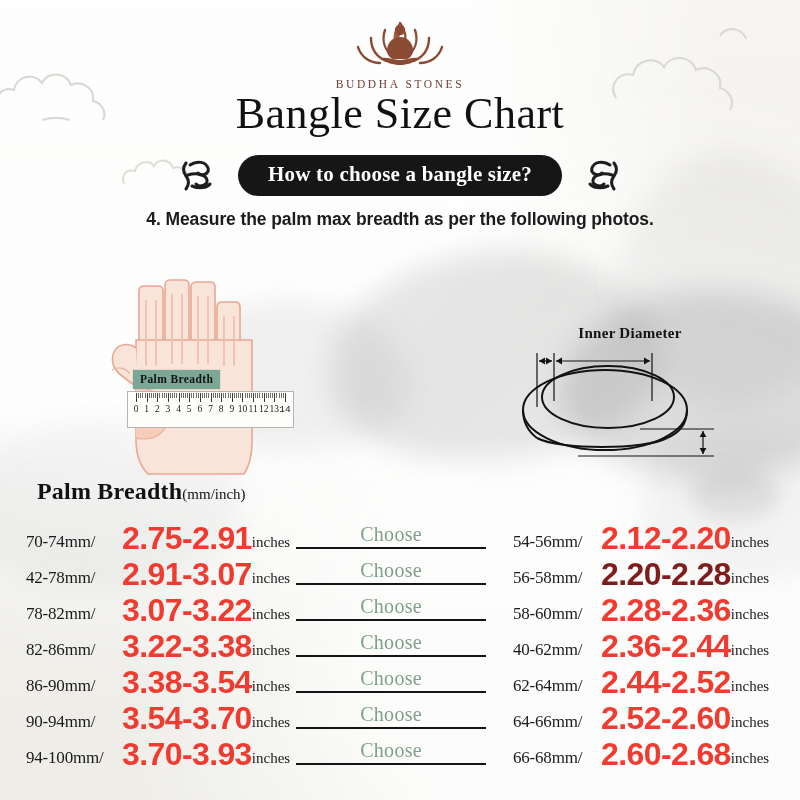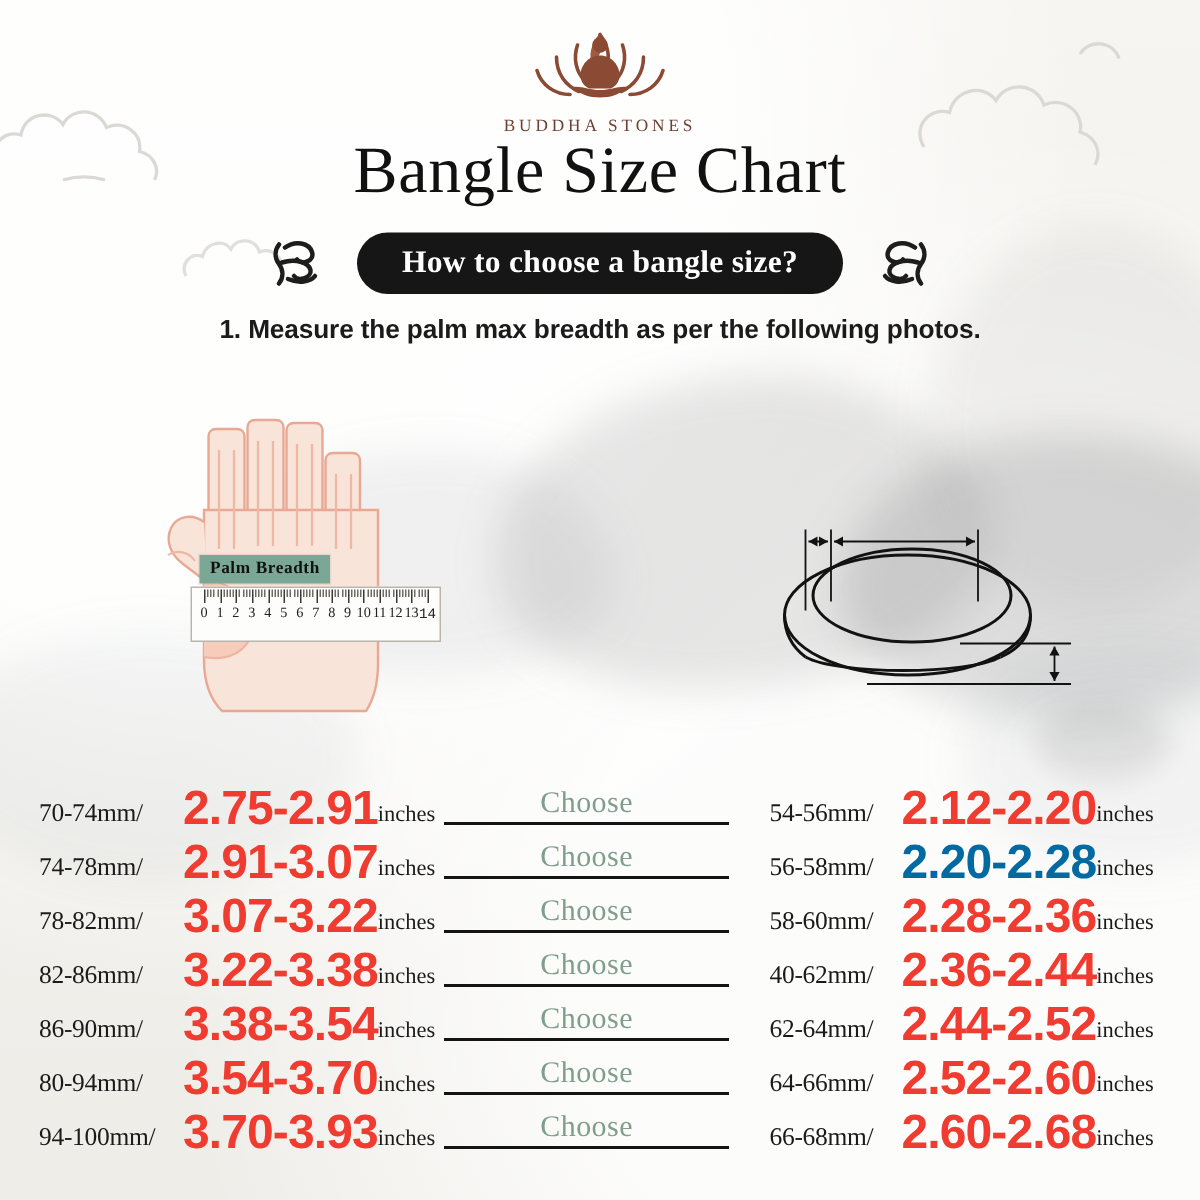--- a/index.html
+++ b/index.html
@@ -195,21 +195,21 @@
       <g fill="none" stroke="#1d1d1d" stroke-width="3" stroke-linecap="round" transform="translate(44,0) scale(-1,1)">
         <path d="M10 9c7-5 16-3 18 3s-7 9-10 5"></path>
         <path d="M8 19c9-3 18 0 19 5s-8 8-11 4"></path>
         <path d="M12 30c7 3 15 2 18-2"></path>
         <path d="M6 7c-3 4-3 9 0 13s3 9 0 13"></path>
       </g>
     </svg>
   </div>
 
   <div class="instructions">
-    <div class="instr-line">1. Measure the palm max breadth as per the following photos.</div>
+    <div class="instr-line">4. Measure the palm max breadth as per the following photos.</div>
   </div>
 
   <div class="hand-fig">
     <svg width="235" height="200" viewBox="0 0 235 200">
       <g stroke="#e8a893" stroke-width="1.6" fill="#f8e4d8">
         <path d="M44 8h14c3 0 5 2 5 5v84H39V13c0-3 2-5 5-5z"></path>
         <path d="M70 2h14c3 0 5 2 5 5v90H65V7c0-3 2-5 5-5z"></path>
         <path d="M96 4h14c3 0 5 2 5 5v88H91V9c0-3 2-5 5-5z"></path>
         <path d="M122 24h13c3 0 5 2 5 5v68h-23V29c0-3 2-5 5-5z"></path>
         <path d="M36 62v100c0 14 4 26 12 34h96c6-9 8-20 8-32V62z"></path>
@@ -309,20 +309,21 @@
         <div class="tick minor" style="left: 148.486px;"></div>
         <div class="tick minor" style="left: 150.614px;"></div>
         <div class="tick minor" style="left: 152.743px;"></div>
         <div class="tick minor" style="left: 154.871px;"></div>
         <div class="tick major" style="left: 157px;"></div>
         <div class="ruler-num" style="left: 157px; font-family: Liberation Mono, monospace;">14</div>
       </div>
   </div>
 
   <div class="bangle-fig">
+    <div class="inner-dia-label">Inner Diameter</div>
     <svg width="250" height="150" viewBox="0 0 250 150">
       <g fill="none" stroke="#121212" stroke-width="2">
         <ellipse cx="105" cy="85" rx="82" ry="40"></ellipse>
         <ellipse cx="108" cy="72" rx="66" ry="31"></ellipse>
         <path d="M23 85c0 14 6 22 14 28"></path>
         <path d="M187 85c0 14-8 23-20 28"></path>
         <path d="M37 113c22 12 108 12 130 0"></path>
       </g>
       <g stroke="#121212" stroke-width="1.2" fill="none">
         <path d="M37 28v54"></path>
@@ -336,33 +337,36 @@
         <path d="M150 36l-6-3.4v6.8z" fill="#121212" stroke="none"></path>
         <path d="M140 104h74"></path>
           <path d="M78 131h136"></path>
         <path d="M203 106v23"></path>
         <path d="M203 106l-3.4 6h6.8z" fill="#121212" stroke="none"></path>
         <path d="M203 129l-3.4-6h6.8z" fill="#121212" stroke="none"></path>
       </g>
     </svg>
   </div>
 
+  <div class="col-head head-left">
+    <span class="big">Palm Breadth</span><span class="small">(mm/inch)</span>
+  </div>
 
   <div class="table table-left" id="tbl-left">
       <div class="row row-left">
         <span class="mm">70-74mm/</span>
         <span class="inch" style="color: rgb(239, 59, 48);">2.75-2.91</span>
         <span class="unit">inches</span>
         <div class="choose-cell">
           <div class="line"></div>
           <span class="choose-txt" style="color: rgb(127, 158, 140);">Choose</span>
         </div>
       </div>
       <div class="row row-left">
-        <span class="mm">74-78mm/</span>
+        <span class="mm">42-78mm/</span>
         <span class="inch" style="color: rgb(239, 59, 48);">2.91-3.07</span>
         <span class="unit">inches</span>
         <div class="choose-cell">
           <div class="line"></div>
           <span class="choose-txt" style="color: rgb(127, 158, 140);">Choose</span>
         </div>
       </div>
       <div class="row row-left">
         <span class="mm">78-82mm/</span>
         <span class="inch" style="color: rgb(239, 59, 48);">3.07-3.22</span>
@@ -384,21 +388,21 @@
       <div class="row row-left">
         <span class="mm">86-90mm/</span>
         <span class="inch" style="color: rgb(239, 59, 48);">3.38-3.54</span>
         <span class="unit">inches</span>
         <div class="choose-cell">
           <div class="line"></div>
           <span class="choose-txt" style="color: rgb(127, 158, 140);">Choose</span>
         </div>
       </div>
       <div class="row row-left">
-        <span class="mm">80-94mm/</span>
+        <span class="mm">90-94mm/</span>
         <span class="inch" style="color: rgb(239, 59, 48);">3.54-3.70</span>
         <span class="unit">inches</span>
         <div class="choose-cell">
           <div class="line"></div>
           <span class="choose-txt" style="color: rgb(127, 158, 140);">Choose</span>
         </div>
       </div>
       <div class="row row-left">
         <span class="mm">94-100mm/</span>
         <span class="inch" style="color: rgb(239, 59, 48);">3.70-3.93</span>
@@ -410,21 +414,21 @@
       </div>
     </div>
   <div class="table table-right" id="tbl-right">
       <div class="row row-right">
         <span class="mm">54-56mm/</span>
         <span class="inch" style="color: rgb(239, 59, 48);">2.12-2.20</span>
         <span class="unit">inches</span>
       </div>
       <div class="row row-right">
         <span class="mm">56-58mm/</span>
-        <span class="inch" style="color: #0369a1;">2.20-2.28</span>
+        <span class="inch" style="color: #7f1d1d;">2.20-2.28</span>
         <span class="unit">inches</span>
       </div>
       <div class="row row-right">
         <span class="mm">58-60mm/</span>
         <span class="inch" style="color: rgb(239, 59, 48);">2.28-2.36</span>
         <span class="unit">inches</span>
       </div>
       <div class="row row-right">
         <span class="mm">40-62mm/</span>
         <span class="inch" style="color: rgb(239, 59, 48);">2.36-2.44</span>

